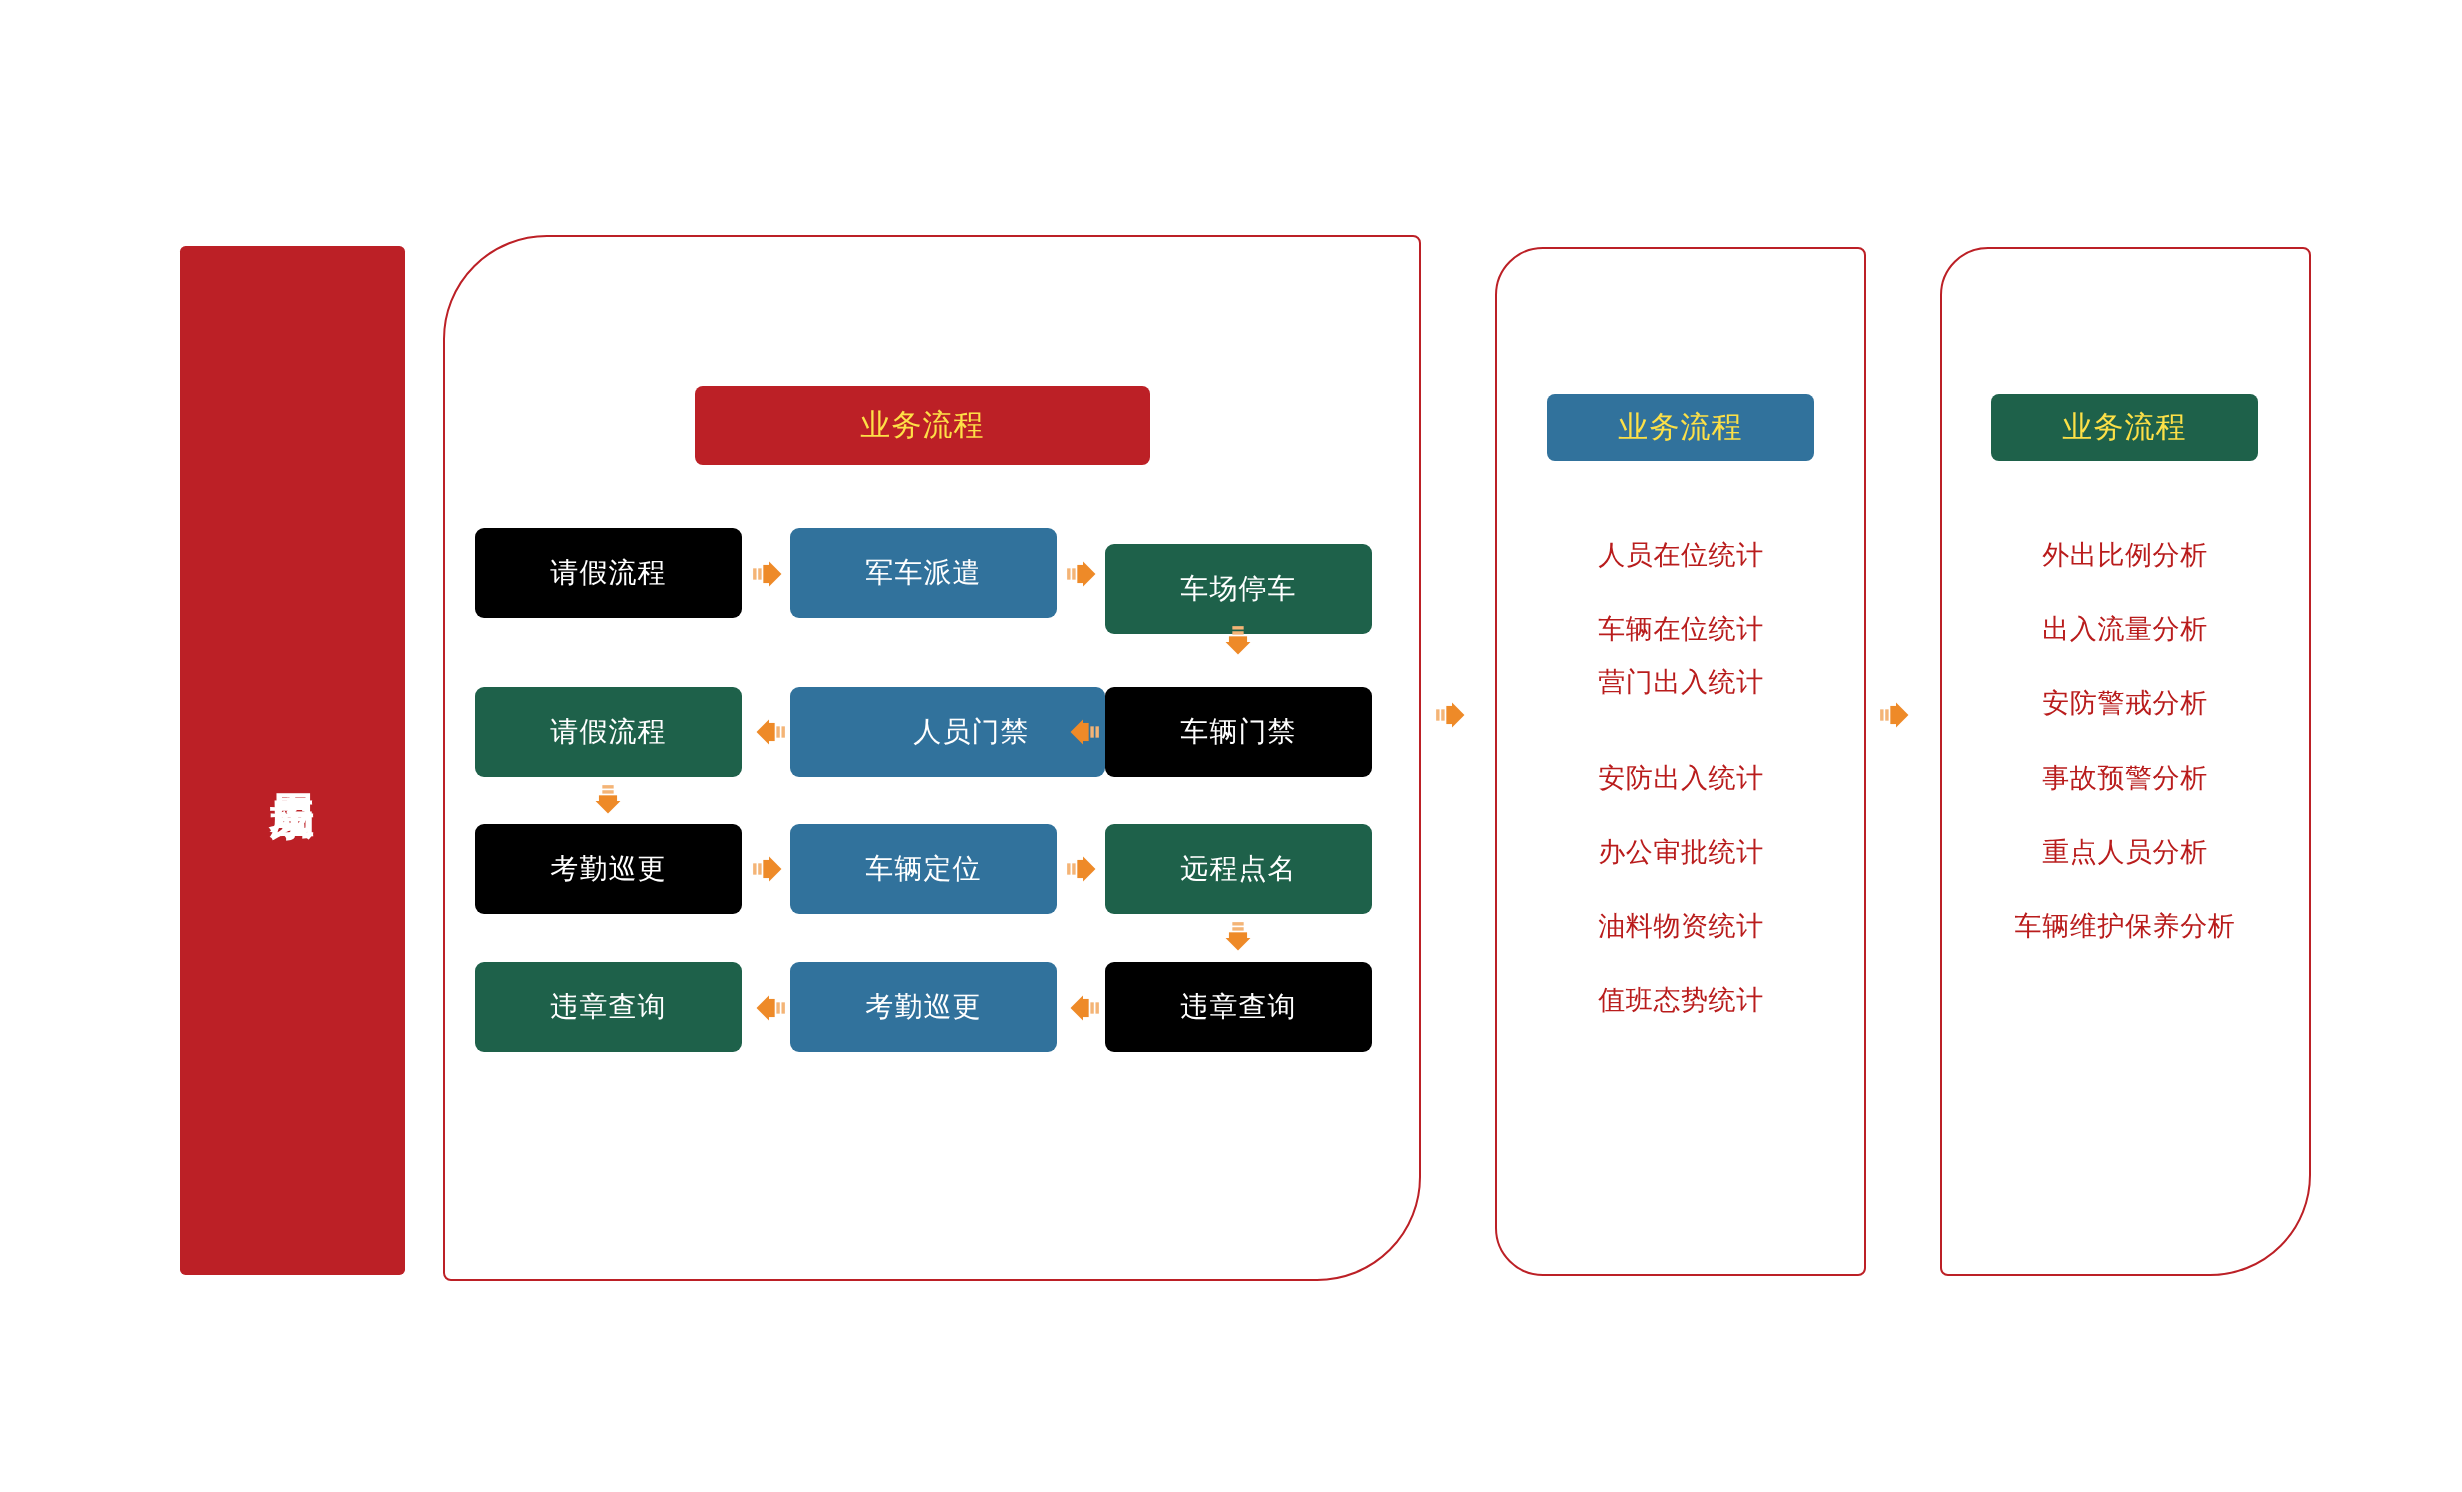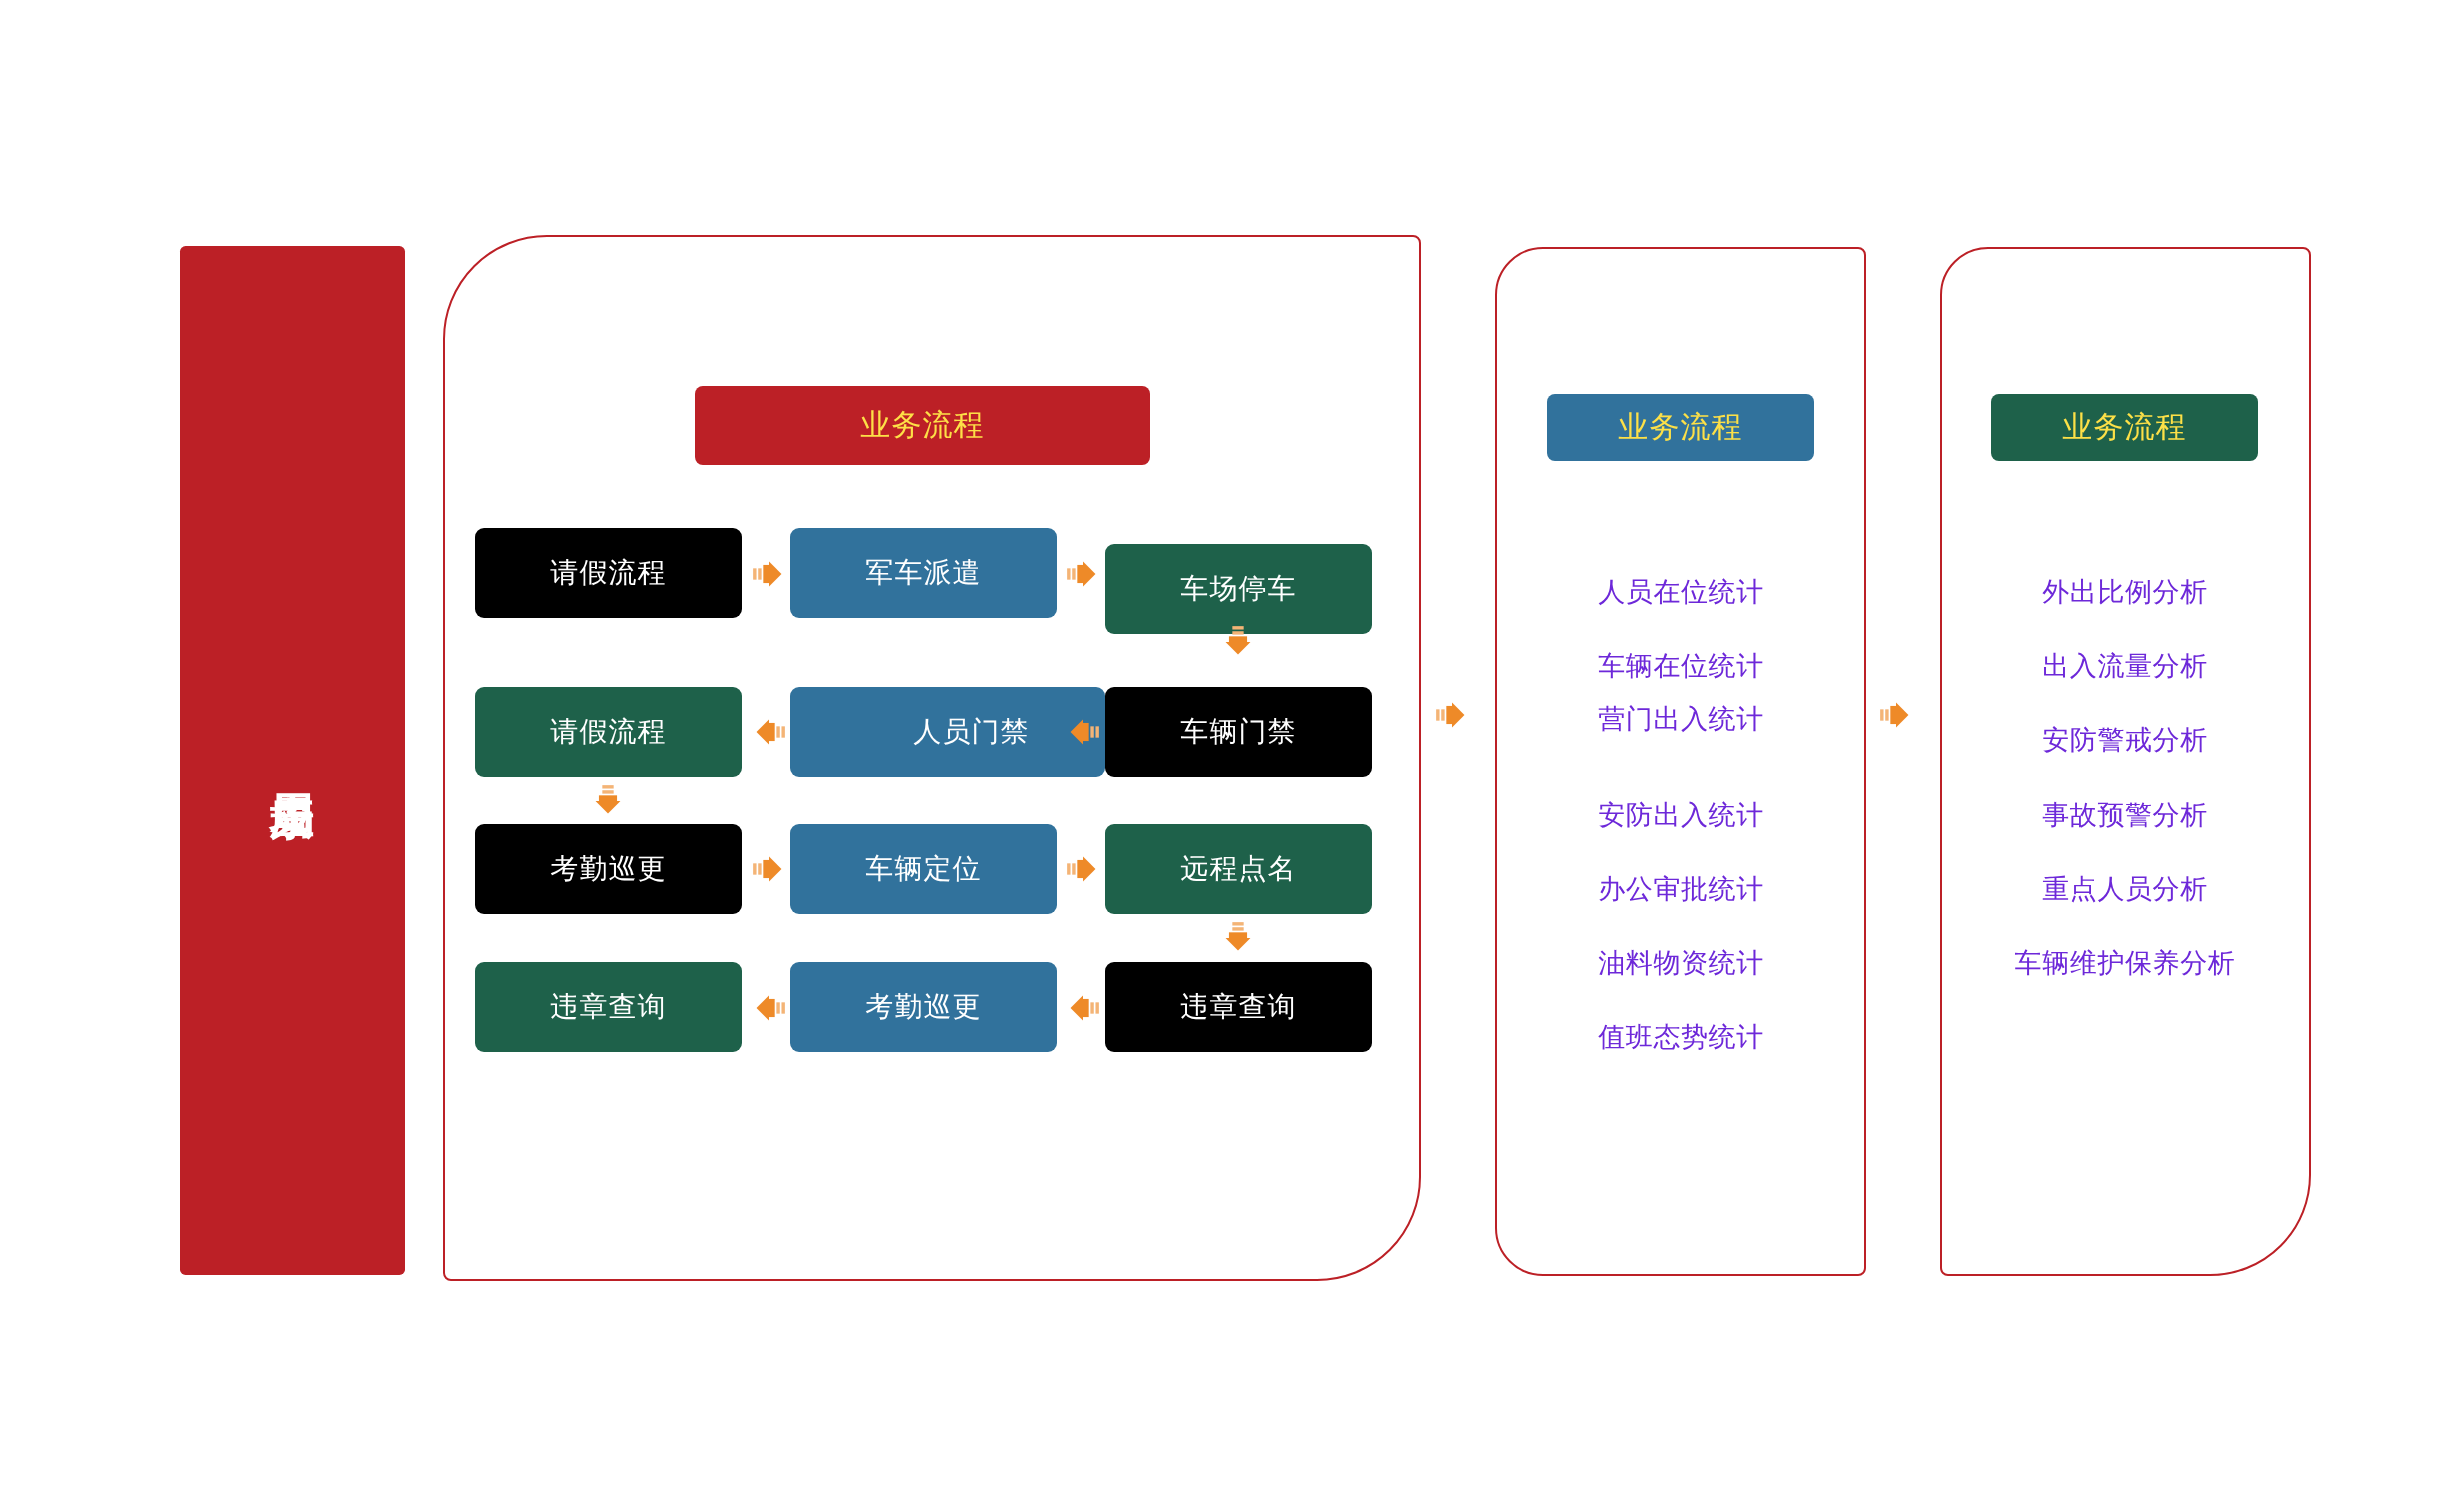--- a/index.html
+++ b/index.html
@@ -133,27 +133,26 @@
   .arrow {
     position: absolute;
     width: 34px;
     height: 34px;
   }
   .arrow svg { display: block; width: 100%; height: 100%; }
 
   
   .list-item {
     position: absolute;
-    color: #6d28d9;
+    color: #b91c1c;
     font-size: 27px;
     letter-spacing: 0.6px;
     white-space: nowrap;
     text-align: center;
     transform: translateX(-50%);
-    margin-top: 37px;
   }
 </style>
 </head>
 <body>
 
 <div id="canvas">
 
   <div class="scenario-banner">
     <div class="scenario-banner-text">应用场景</div>
   </div>

